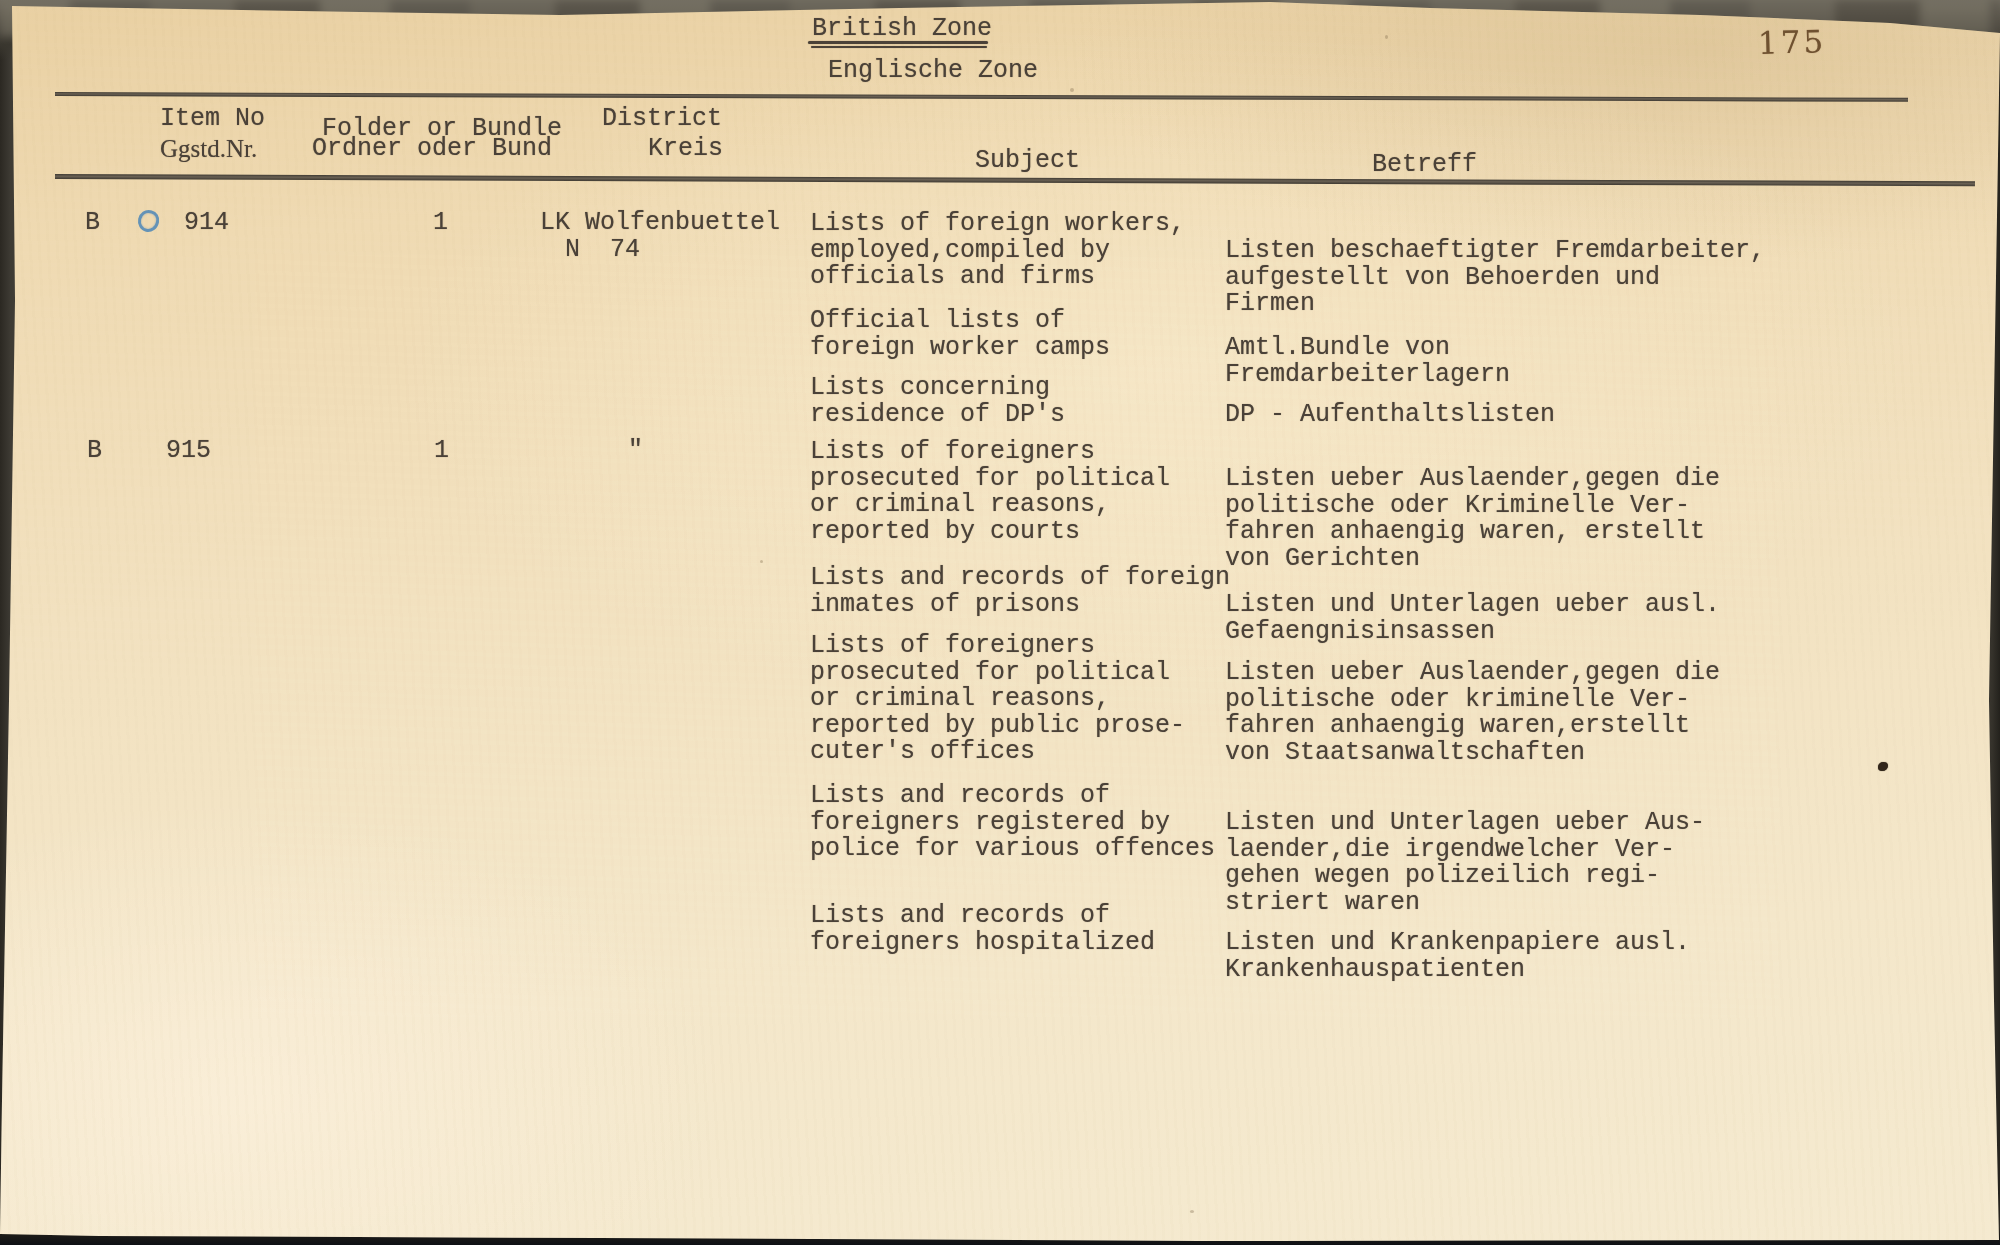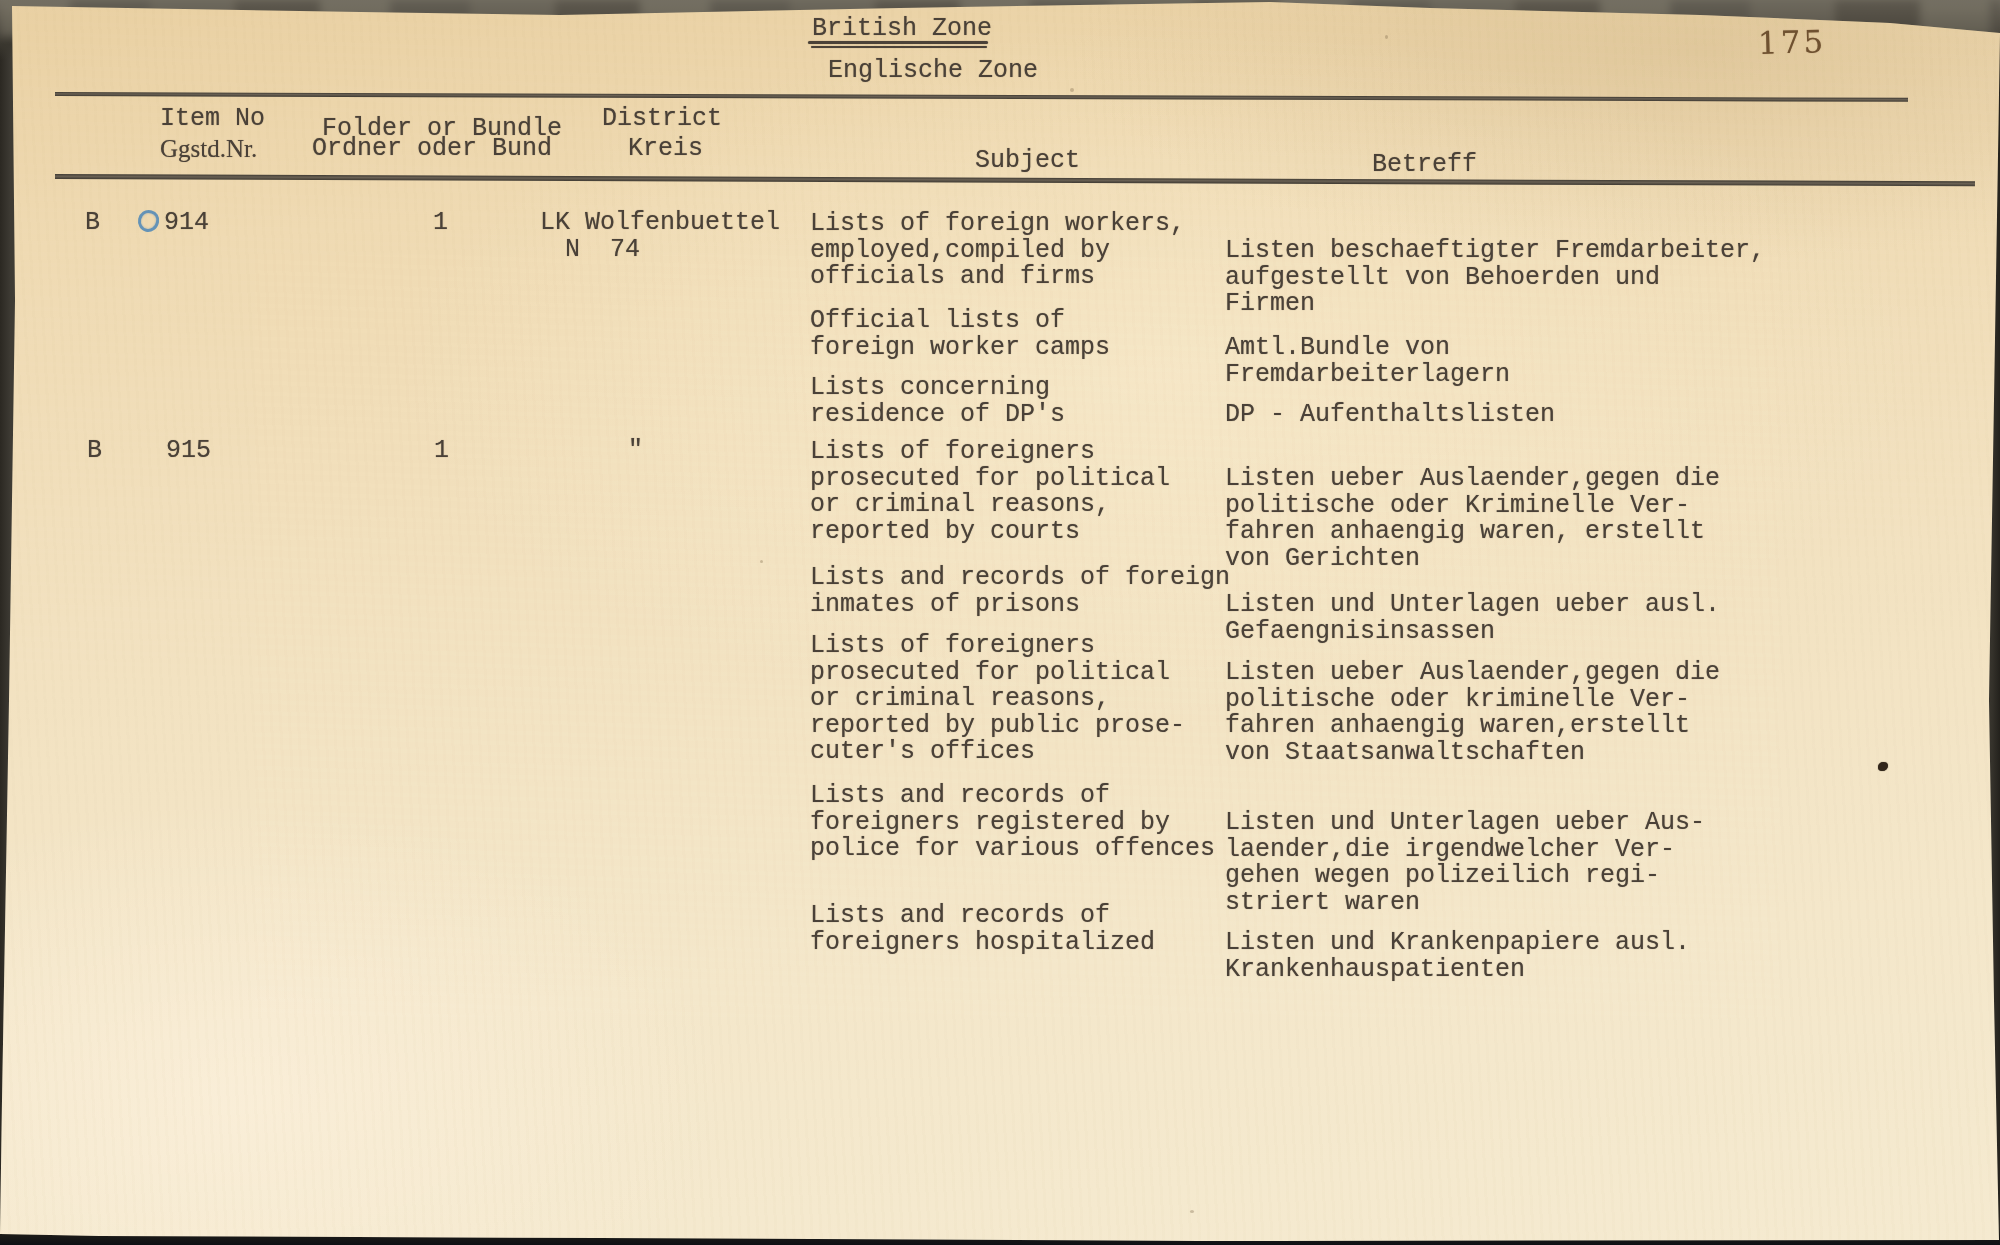--- a/index.html
+++ b/index.html
@@ -91,30 +91,30 @@
   <div class="rule" style="left:55px;top:92px;width:1853px;height:4px;transform:rotate(0.18deg);"></div>
 
   <div class="entry" style="top:106px;">
     <div class="tw cell" style="left:160px;">Item No</div>
     <div class="tw cell" style="left:322px;margin-top:10px;">Folder or Bundle</div>
     <div class="tw cell" style="left:602px;">District</div>
   </div>
   <div class="entry" style="top:136px;">
     <div class="tw cell" style="left:160px;font-family:Liberation Serif, serif;">Ggstd.Nr.</div>
     <div class="tw cell" style="left:312px;">Ordner oder Bund</div>
-    <div class="tw cell" style="left:628px;">Kreis</div>
+    <div class="tw cell" style="left:648px;">Kreis</div>
   </div>
   <div class="tw" style="left:975px;top:148px;">Subject</div>
   <div class="tw" style="left:1372px;top:152px;">Betreff</div>
 
   <div class="rule" style="left:55px;top:174px;width:1920px;height:4.5px;transform:rotate(0.22deg);"></div>
 
   <div class="entry" style="top:210px;">
     <div class="tw cell" style="left:85px;">B</div>
-    <div class="tw cell" style="left:164px;text-align:center;">914</div>
+    <div class="tw cell" style="left:184px;text-align:center;">914</div>
     <div class="tw cell" style="left:433px;">1</div>
     <div class="tw cell" style="left:540px;">LK Wolfenbuettel</div>
   </div>
   <div class="entry" style="top:237px;">
     <div class="tw cell" style="left:565px;">N  74</div>
   </div>
 
   <div class="entry" style="top:211px;">
     <div class="tw cell subject-col">Lists of foreign workers,
 employed,compiled by

